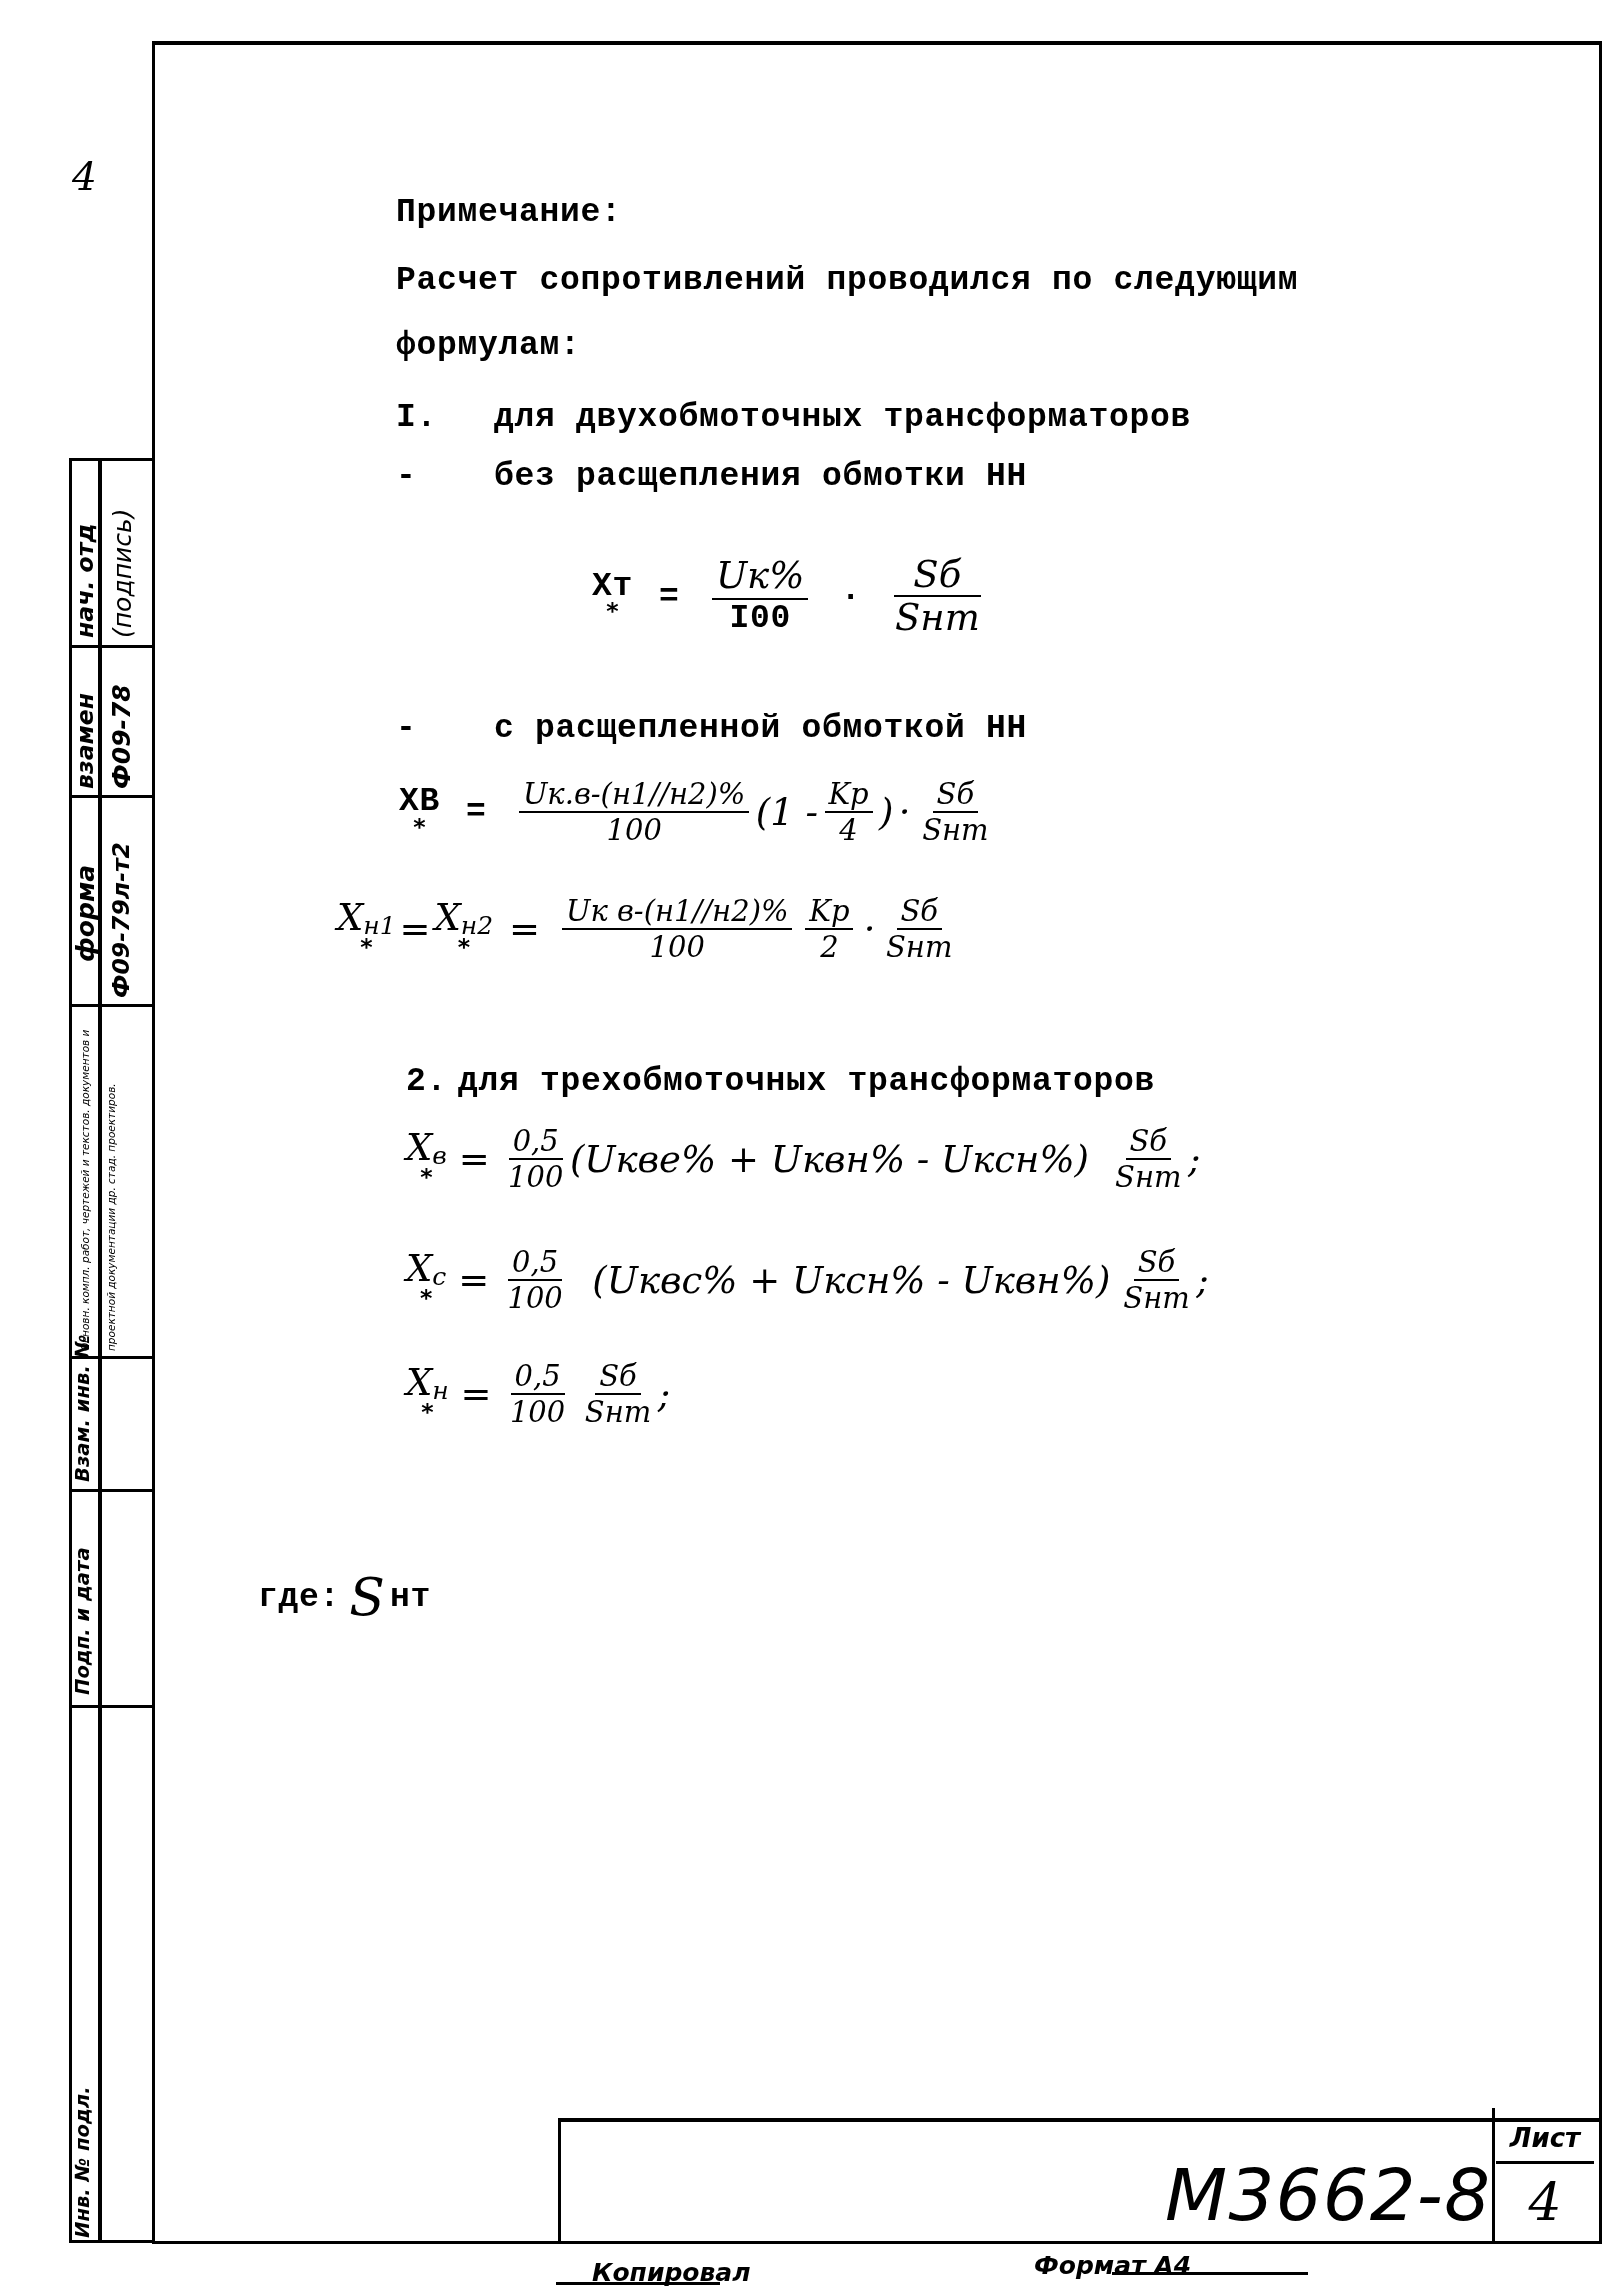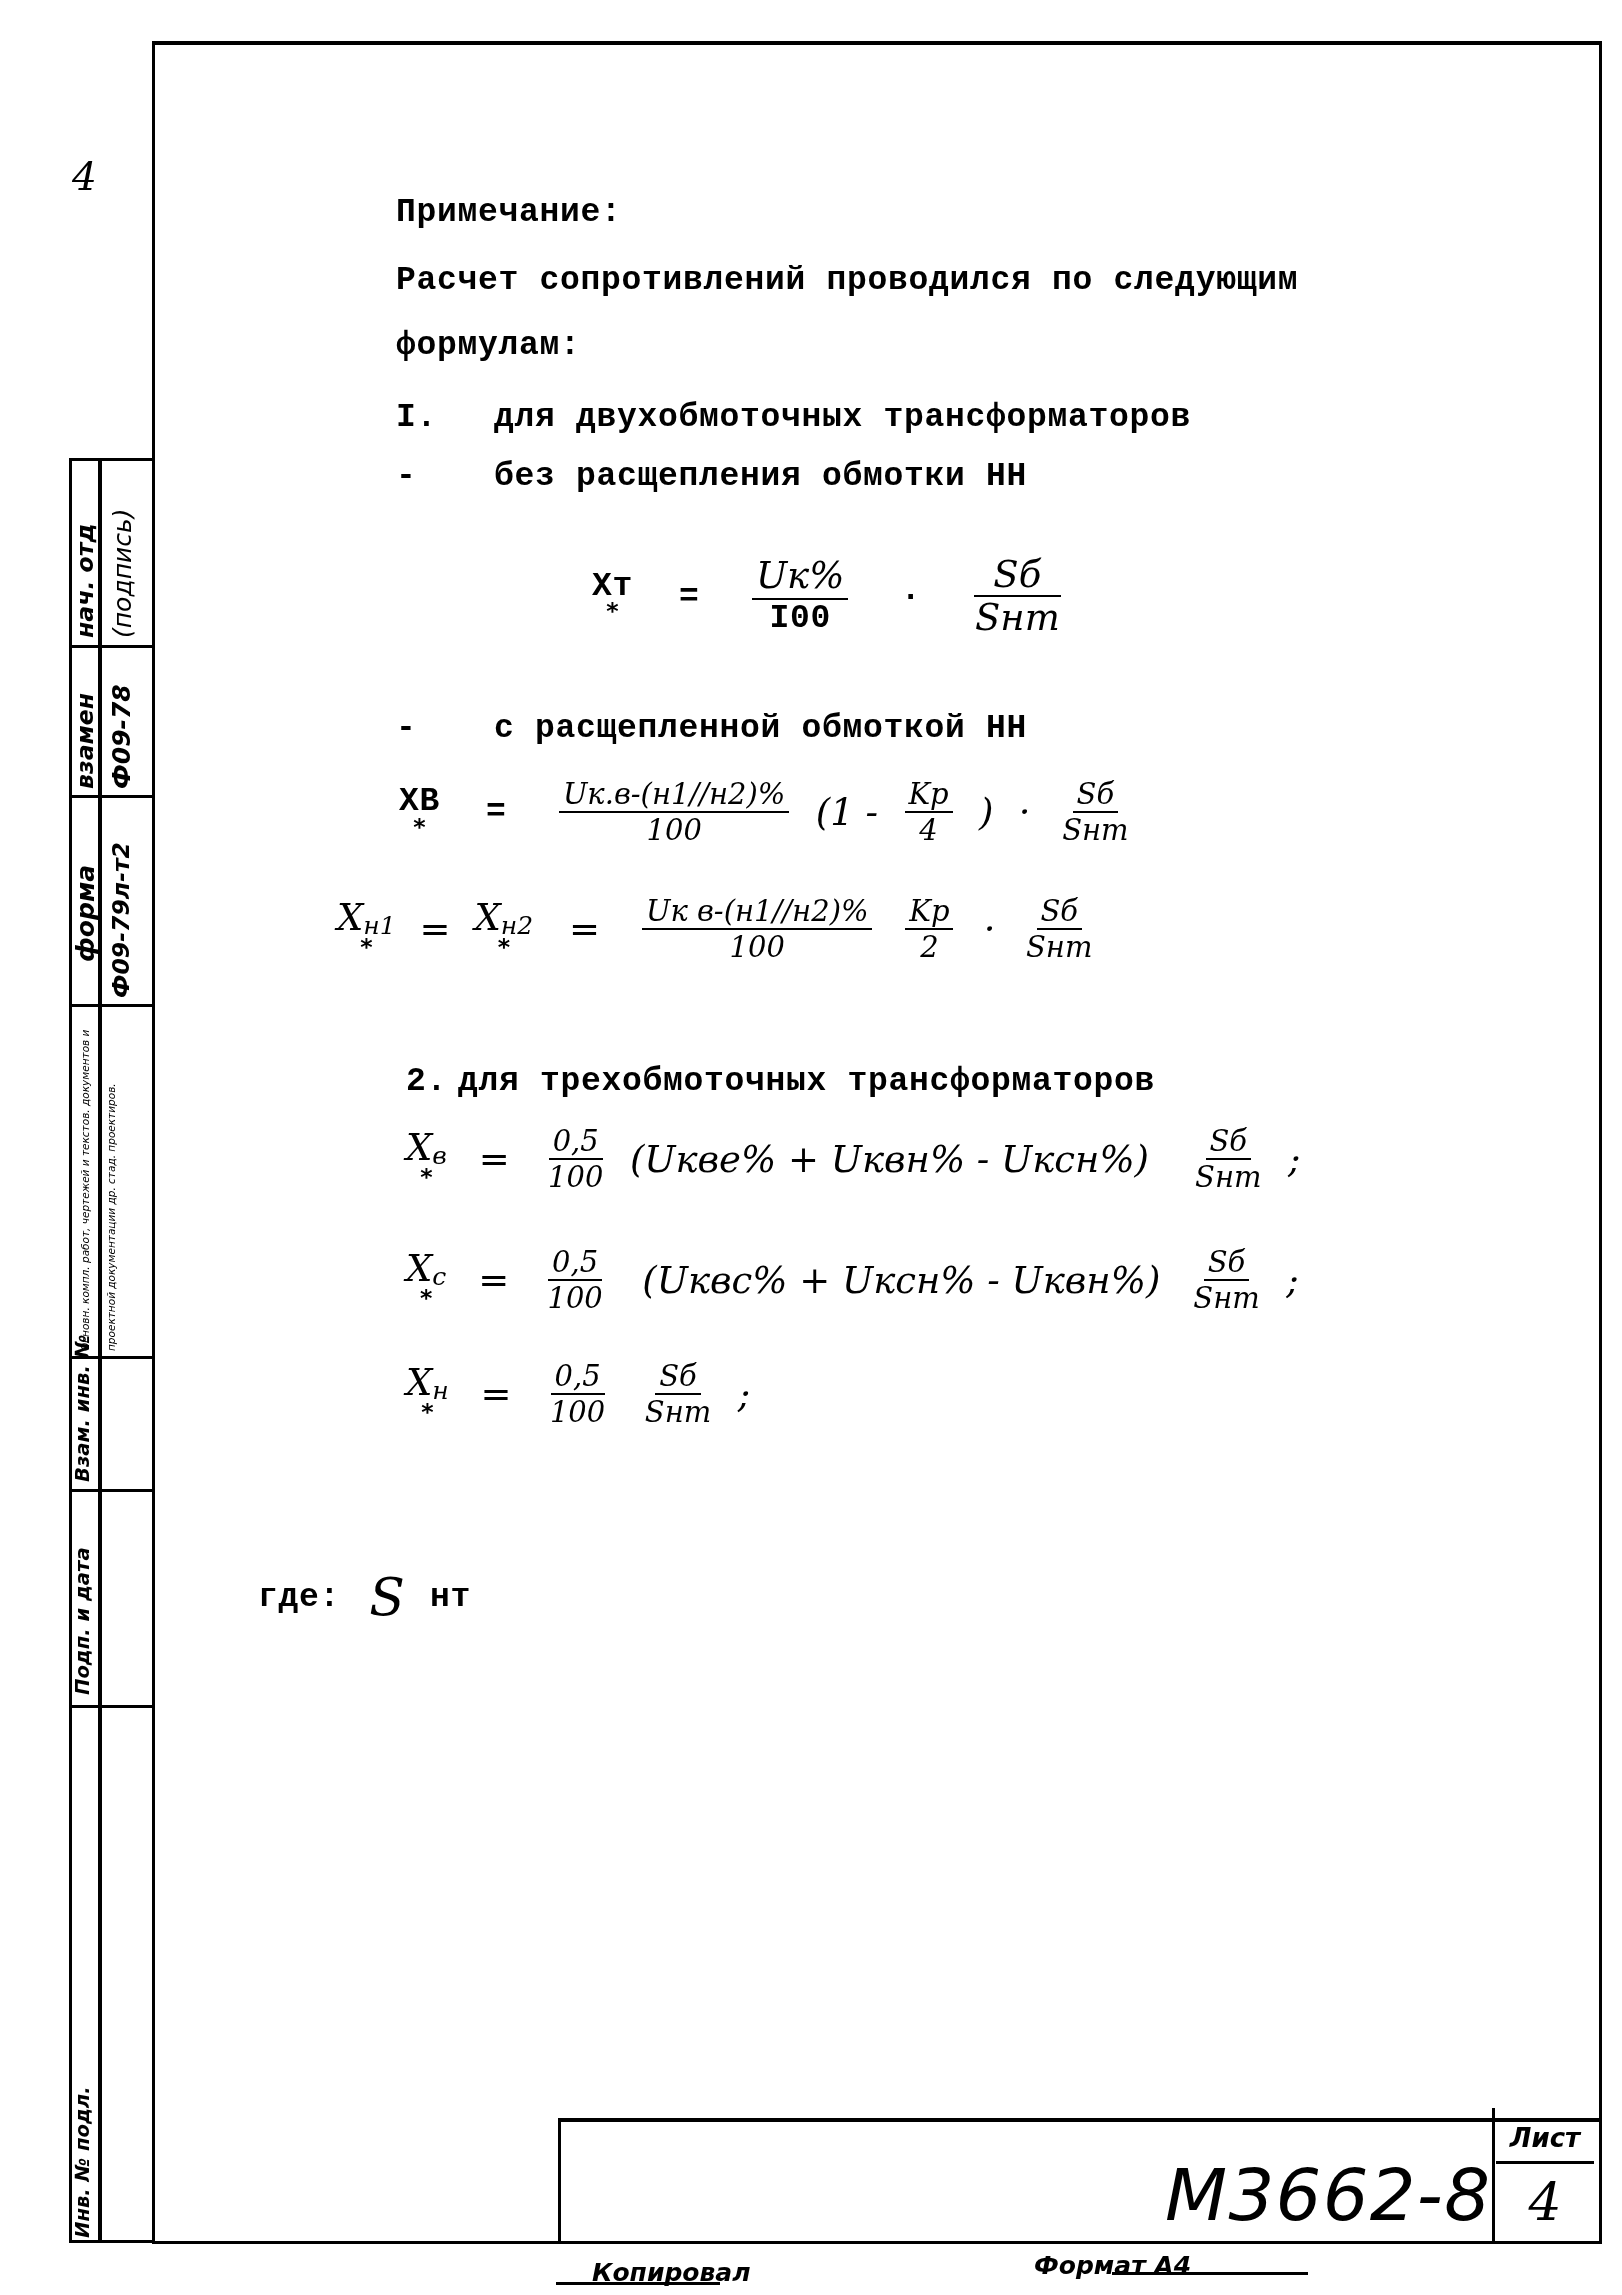--- a/index.html
+++ b/index.html
@@ -6,21 +6,21 @@
   body { width:1623px; height:2295px; position:relative; overflow:hidden; color:#000; }
   .abs { position:absolute; }
   .frame { left:152px; top:41px; width:1450px; height:2203px; border-top:4.6px solid #000; border-right:3.3px solid #000; border-left:3.3px solid #000; border-bottom:3.9px solid #000; box-sizing:border-box; }
   .type { font-family:"Liberation Mono", "DejaVu Sans Mono", monospace; font-weight:bold; font-size:33px; letter-spacing:0.7px; white-space:nowrap; }
   .hand { font-family:"DejaVu Serif", "Liberation Serif", serif; font-style:italic; font-size:37px; white-space:nowrap; }
   .hand-sm { font-size:29px; }
   .star { font-family:"DejaVu Sans", sans-serif; font-size:23.6px; font-weight:bold; }
   .frac { display:inline-flex; flex-direction:column; align-items:center; vertical-align:middle; margin:0 6.5px; }
   .frac .num { border-bottom:2.6px solid #000; padding:0 3.9px 1.3px 3.9px; line-height:1.05; }
   .frac .den { padding-top:2.6px; line-height:1.05; }
-  .row { display:flex; align-items:center;gap:20px; }
+  .row { display:flex; align-items:center; }
   .sym { display:inline-flex; flex-direction:column; align-items:center; vertical-align:middle; line-height:0.9; }
   .sub { font-size:25px; vertical-align:-3.9px; }
   
   .strip { left:69px; top:458px; width:83px; height:1785px; border-left:3.3px solid #000; border-top:3.3px solid #000; border-bottom:3.9px solid #000; box-sizing:border-box; }
   .strip-divider { left:98px; top:458px; width:3.9px; height:1785px; background:#000; }
   .vtext { position:absolute; transform-origin:left top; transform:rotate(-90deg); font-family:"DejaVu Sans", sans-serif; font-style:italic; font-weight:bold; white-space:nowrap; }
   
   .tblock { left:558px; top:2118px; width:1044px; height:126px; border-top:4.6px solid #000; border-left:3.3px solid #000; box-sizing:border-box; }
   .list-cell { left:1492px; top:2108px; width:110px; height:135px; border-left:3.3px solid #000; box-sizing:border-box; }
   .list-label { left:1496px; top:2115px; width:98px; height:46px; border-bottom:3.3px solid #000; font-family:"DejaVu Sans", sans-serif; font-style:italic; font-weight:bold; font-size:26px; text-align:center; line-height:46px; }
@@ -163,21 +163,21 @@
 <div class="abs row" style="left:406px;top:1247px;">
   <span class="sym">
       <span class="hand"><span>X</span><span class="sub">с</span></span>
       <span class="star">*</span>
     </span>
   <span class="hand" style="margin:0 11.8px;">=</span>
   <span class="frac">
       <span class="num hand hand-sm">0,5</span>
       <span class="den hand hand-sm">100</span>
     </span>
-  <span class="hand" style="margin-left:13px;">(Uквс% + Uксн% - Uквн%)</span>
+  <span class="hand" style="margin-left:23px;">(Uквс% + Uксн% - Uквн%)</span>
   <span class="frac" style="margin-left:13px;">
       <span class="num hand hand-sm">Sб</span>
       <span class="den hand hand-sm">Sнт</span>
     </span>
   <span class="hand">;</span>
 </div>
 
 <div class="abs row" style="left:406px;top:1361px;text-align:center;">
   <span class="sym">
       <span class="hand"><span>X</span><span class="sub">н</span></span>

